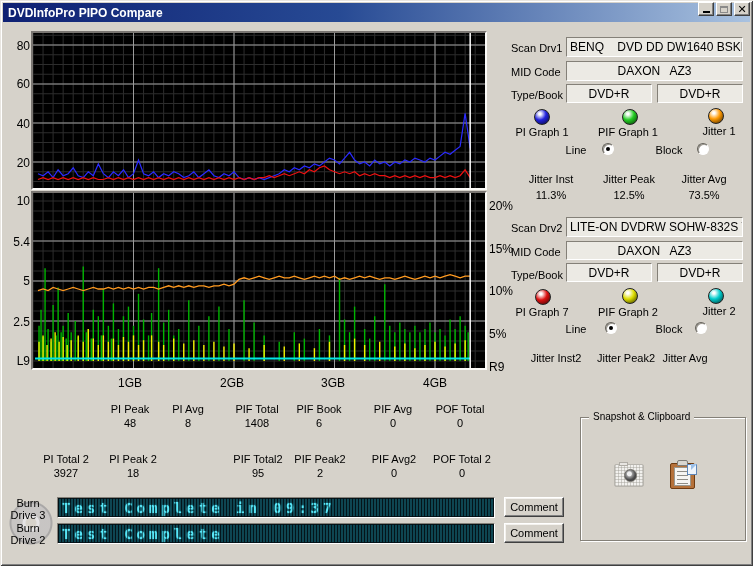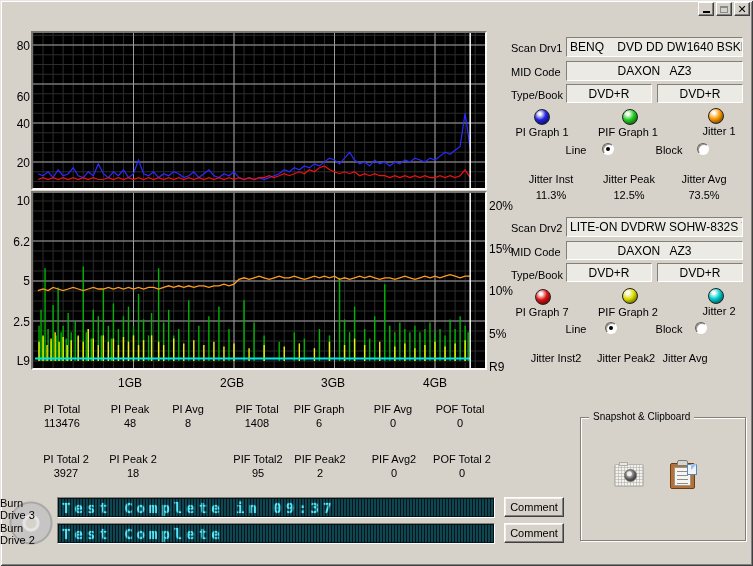--- a/index.html
+++ b/index.html
@@ -57,21 +57,21 @@
   .lcd::before{content:"";position:absolute;inset:1px;
        background:repeating-linear-gradient(90deg,#0e4652 0 2px,#082129 2px 3px);}
   .lcd .lcdtext{position:absolute;left:4px;top:2px;z-index:2;
        font-family:"DejaVu Sans Mono",monospace;font-weight:bold;font-size:14px;letter-spacing:4px;
        color:#5ae6f6;text-shadow:0 0 2px #1fb0c4;white-space:pre;}
   .lcd::after{content:"";position:absolute;inset:0;z-index:3;
        background:repeating-linear-gradient(90deg,rgba(0,10,14,0.55) 0 1px,transparent 1px 3px);}
   .btn{position:absolute;width:60px;height:20px;background:#d6d2ca;
        border:1px solid;border-color:#fff #404040 #404040 #fff;box-shadow:inset -1px -1px 0 #808080,inset 1px 1px 0 #f4f2ee;
        font-size:11px;font-family:"Liberation Sans","DejaVu Sans",sans-serif;color:#000;padding:0;cursor:default;}
-  .burnlabel{position:absolute;left:0;width:56px;text-align:left;line-height:12px;z-index:2;}
+  .burnlabel{position:absolute;left:0;width:56px;text-align:center;line-height:12px;z-index:2;}
   .disc{position:absolute;left:8px;top:500px;width:46px;height:46px;border-radius:50%;opacity:.75;z-index:1;
         background:radial-gradient(circle,rgba(214,210,202,0) 0 5px,rgba(235,235,240,.95) 6px 8px,rgba(178,178,186,.55) 9px 19px,rgba(130,130,136,.7) 20px 21px,rgba(0,0,0,0) 22px);}
   .watermark{position:absolute;left:2px;top:545px;font-size:18px;font-weight:bold;z-index:4;
         color:rgba(105,105,105,0.5);text-shadow:1px 1px 0 rgba(255,255,255,0.25);letter-spacing:0;}
   
   .camera{position:absolute;left:614px;top:464px;width:30px;height:23px;cursor:pointer;}
   .cam-body{position:absolute;inset:0;background:#f2f1ee;border:1px solid #b8b5ae;border-radius:2px;
         background-image:repeating-linear-gradient(0deg,rgba(160,158,150,.45) 0 1px,transparent 1px 3px),
                          repeating-linear-gradient(90deg,rgba(160,158,150,.45) 0 1px,transparent 1px 3px);}
   .cam-top{position:absolute;left:4px;top:-3px;width:9px;height:4px;background:#e8e6e2;border:1px solid #b0ada6;}
@@ -84,39 +84,42 @@
   .clip-paper{position:absolute;left:4px;top:7px;width:17px;height:19px;background:#f6f5f2;border:1px solid #9a988f;}
   .clip-paper i{display:block;height:1px;background:#8f8d86;margin:3px 2px 0 2px;}
   .clip-page{position:absolute;left:17px;top:4px;width:10px;height:11px;background:#eef4fb;border:1px solid #5f87b8;}
   .clip-page::after{content:"";position:absolute;right:-1px;top:-1px;border:3px solid;border-color:#9cc0e8 transparent transparent #9cc0e8;}
 </style>
 </head>
 <body>
 
 <div class="window">
 
+  <div class="titlebar">
+    <span class="title">DVDInfoPro PIPO Compare</span>
+  </div>
   <div class="winbtns">
     <div class="wbtn">
         <span class="mingl"></span>
       </div>
     <div class="wbtn">
         <span class="maxgl"></span>
       </div>
     <div class="wbtn close">
         <span class="xgl">✕</span>
       </div>
   </div>
 
   <div class="tick ltick" style="top:39px">80</div>
-  <div class="tick ltick" style="top:90px">60</div>
+  <div class="tick ltick" style="top:77px">60</div>
   <div class="tick ltick" style="top:117px">40</div>
   <div class="tick ltick" style="top:156px">20</div>
   <div class="tick ltick" style="top:194px">10</div>
 
-  <div class="tick ltick" style="top:235px">6.2</div>
+  <div class="tick ltick" style="top:235px">5.4</div>
   <div class="tick ltick" style="top:274px">5</div>
   <div class="tick ltick" style="top:315px">2.5</div>
   <div class="tick ltick" style="top:354px">L9</div>
 
   <div class="tick rtick" style="top:199px">20%</div>
   <div class="tick rtick" style="top:242px">15%</div>
   <div class="tick rtick" style="top:284px">10%</div>
   <div class="tick rtick" style="top:327px">5%</div>
   <div class="tick rtick" style="top:360px">R9</div>
 
@@ -400,38 +403,34 @@
         <line x1="2.0100000000000002" y1="165.6" x2="437.17499999999995" y2="165.6" stroke="#00e5e5" stroke-width="2"></line>
         <line x1="437.17499999999995" y1="0" x2="437.17499999999995" y2="175" stroke="#ffffff" stroke-width="1.5"></line>
       </svg>
   </div>
 
   <div class="tick xtick" style="left:105px">1GB</div>
   <div class="tick xtick" style="left:207px">2GB</div>
   <div class="tick xtick" style="left:308px">3GB</div>
   <div class="tick xtick" style="left:410px">4GB</div>
 
-  <div class="statcell" style="left:16px;top:402px">
-      <div>PI Total</div>
-      <div>113476</div>
-    </div>
   <div class="statcell" style="left:84px;top:402px">
       <div>PI Peak</div>
       <div>48</div>
     </div>
   <div class="statcell" style="left:142px;top:402px">
       <div>PI Avg</div>
       <div>8</div>
     </div>
   <div class="statcell" style="left:211px;top:402px">
       <div>PIF Total</div>
       <div>1408</div>
     </div>
   <div class="statcell" style="left:273px;top:402px">
-      <div>PIF Graph</div>
+      <div>PIF Book</div>
       <div>6</div>
     </div>
   <div class="statcell" style="left:347px;top:402px">
       <div>PIF Avg</div>
       <div>0</div>
     </div>
   <div class="statcell" style="left:414px;top:402px">
       <div>POF Total</div>
       <div>0</div>
     </div>

